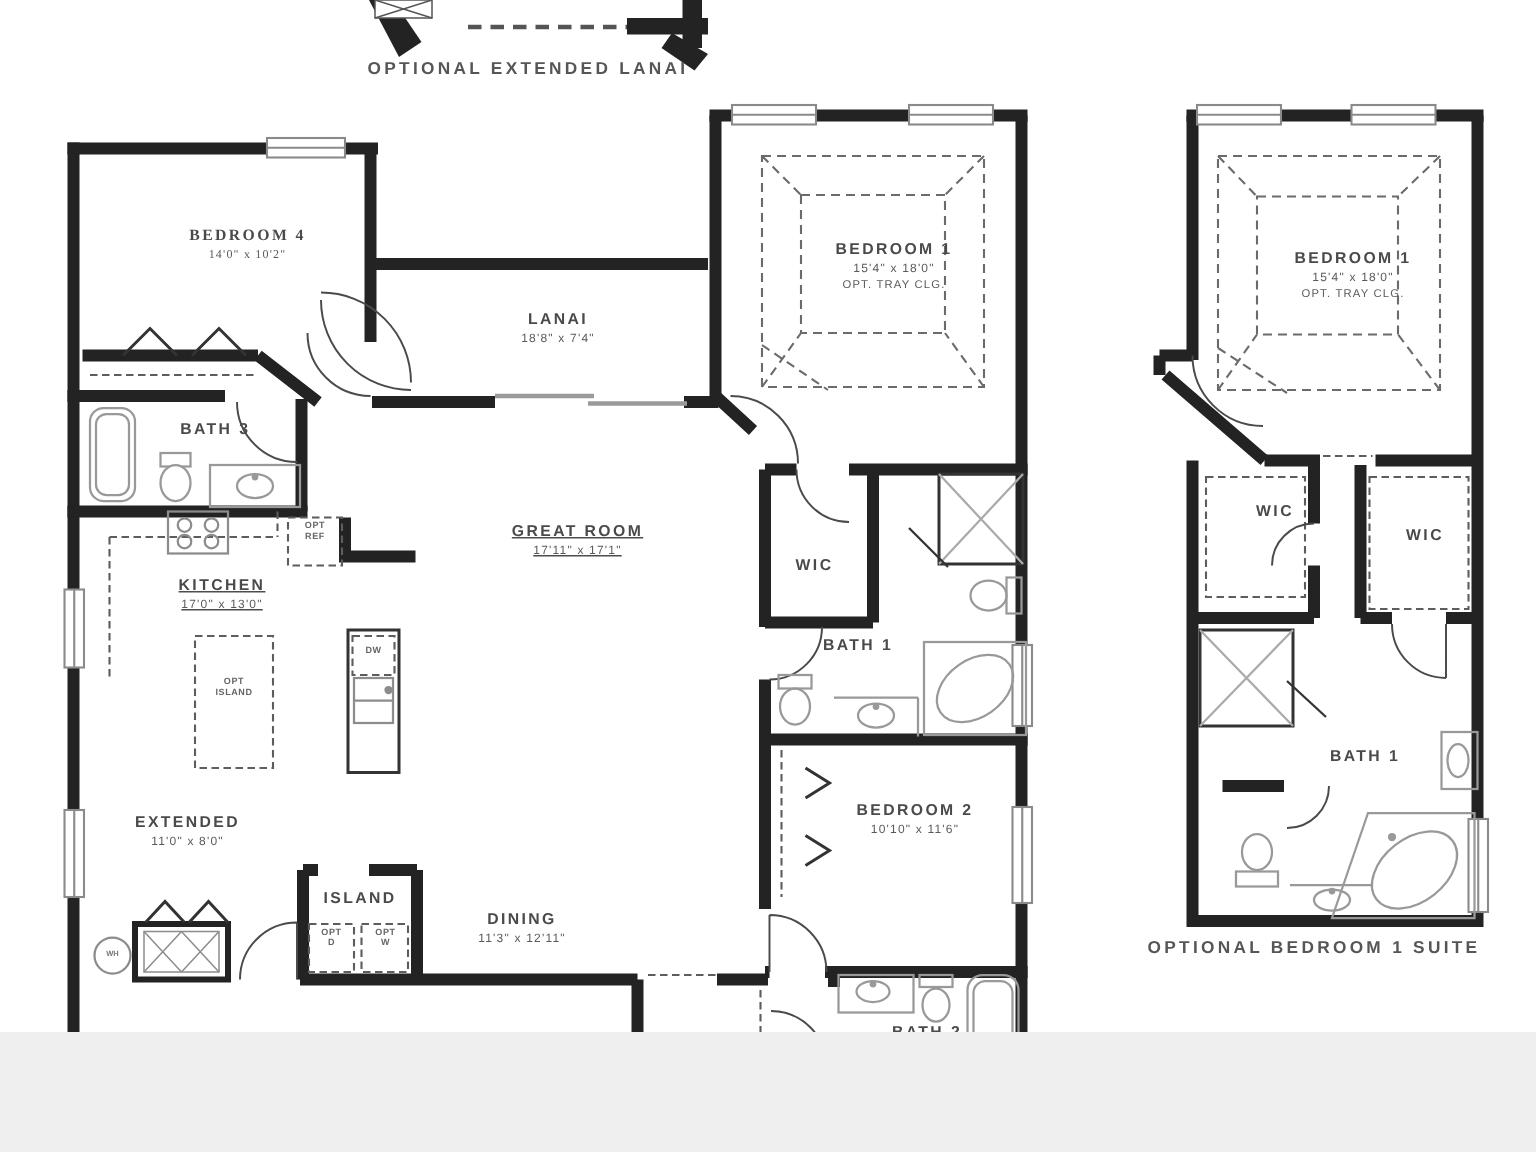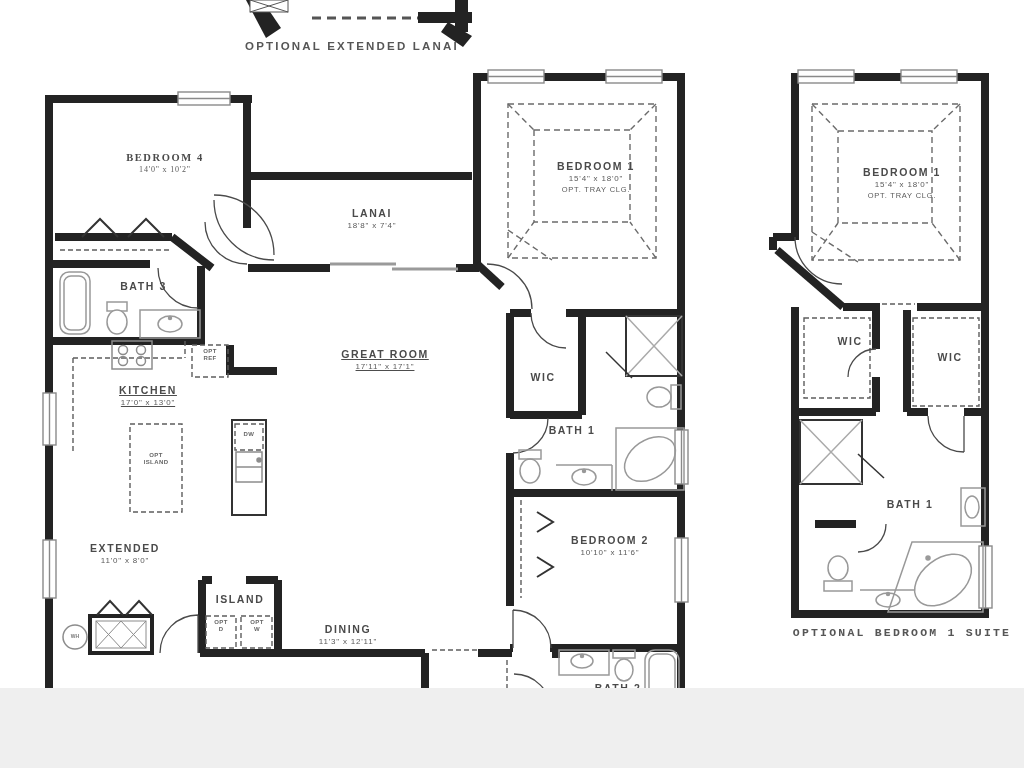--- a/index.html
+++ b/index.html
@@ -19,31 +19,31 @@
   
   .p-cap-lanai{left:352px;top:40px;}
   .p-bed4{left:165px;top:151px;font-family:Liberation Serif, serif;}
   .p-bath3{left:126px;top:280px;padding-left:35px;}
   .p-lanai{left:372px;top:207px;}
   .p-bed1m{left:596px;top:160px;}
   .p-great{left:385px;top:348px;text-decoration:underline;}
   .p-kitchen{left:148px;top:384px;text-decoration:underline;}
   .p-breakfast{left:125px;top:542px;}
   .p-laundry{left:240px;top:593px;}
-  .p-dining{left:348px;top:623px;}
+  .p-dining{left:348px;top:607px;}
   .p-foyer{left:438px;top:717px;text-align:center;}
   .p-wicm{left:543px;top:371px;}
   .p-bath1m{left:572px;top:424px;}
   .p-bed2{left:610px;top:534px;}
   .p-bath2{left:618px;top:682px;}
   .p-sbed1{left:902px;top:166px;}
   .p-swicl{left:850px;top:335px;}
   .p-swicr{left:950px;top:351px;}
   .p-sbath1{left:910px;top:498px;}
-  .p-cap-suite{left:902px;top:626px;font-family:Liberation Mono, monospace;}
+  .p-cap-suite{left:876px;top:626px;}
   .p-optref{left:210px;top:348px;}
   .p-island{left:156px;top:452px;}
   .p-dw{left:249px;top:431px;}
   .p-optd{left:221px;top:619px;}
   .p-optw{left:257px;top:619px;}
   .p-wh{left:75px;top:633px;}
 </style>
 </head>
 <body>
 

